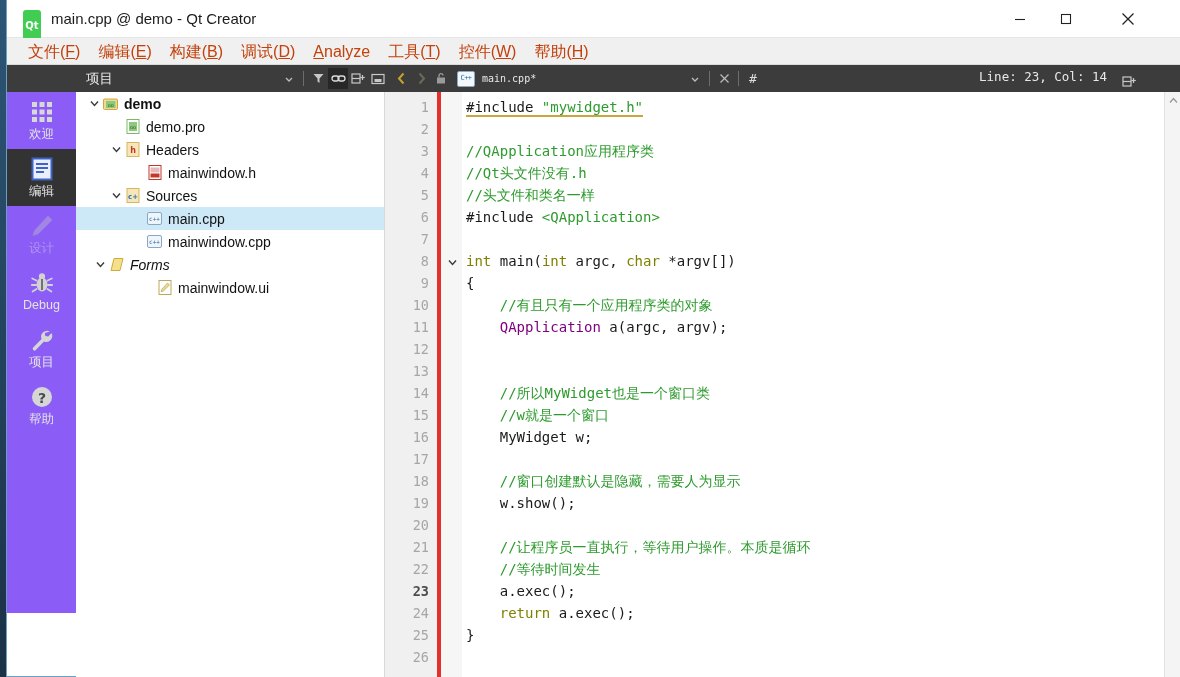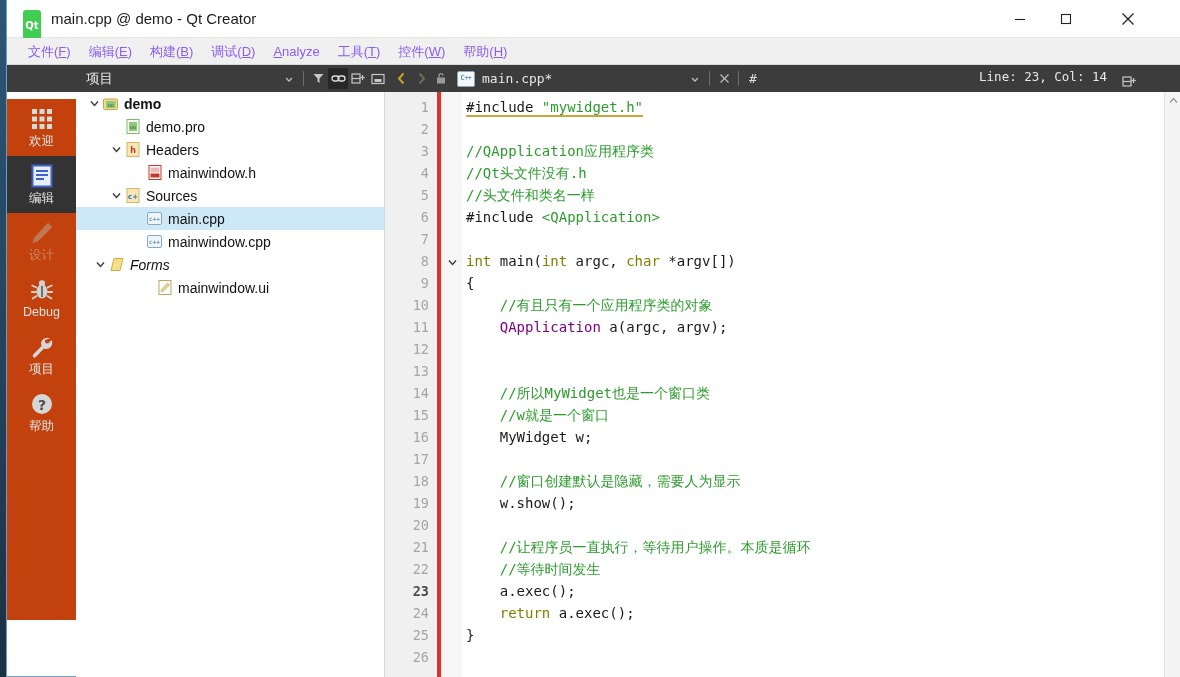--- a/index.html
+++ b/index.html
@@ -27,46 +27,46 @@
   .wbtn{position:absolute;top:0;width:46px;height:37px;display:flex;align-items:center;justify-content:center;}
   .wbtn svg{display:block;}
   .wbtn.min{right:138px;}
   .wbtn.max{right:92px;}
   .wbtn.close{right:30px;}
 
   
   .menubar{position:absolute;left:0;top:38px;width:1174px;height:27px;background:#f0f0f0;
     border-bottom:1px solid #dadada;box-sizing:border-box;display:flex;align-items:center;
     padding-left:12px;}
-  .menuitem{font-size:13px;color:#8b5cf6;padding:3px 9px;white-space:nowrap;line-height:17px;}
+  .menuitem{font-size:16px;color:#c2410c;padding:3px 9px;white-space:nowrap;line-height:17px;}
   .menuitem .mn{text-decoration:underline;}
 
   
   .toolstrip{position:absolute;left:0;top:65px;width:1174px;height:27px;background:#3c3c3c;}
   .tool-proj{position:absolute;left:0;top:0;width:378px;height:27px;background:#3c3c3c;
     display:flex;align-items:center;}
   .proj-label{position:absolute;left:79px;top:4px;font-size:13.5px;color:#e8e8e8;line-height:19px;}
   .ticon{width:20px;height:21px;display:flex;align-items:center;justify-content:center;color:#c8c8c8;}
   .ticon.on{background:#272727;}
   .tool-edit{position:absolute;left:378px;top:0;width:796px;height:27px;background:#3c3c3c;
     display:flex;align-items:center;}
   .navbtn{width:20px;height:21px;display:flex;align-items:center;justify-content:center;font-size:15px;}
   .filechip{display:flex;align-items:center;height:21px;}
   .cppicon{width:16px;height:14px;border-radius:2px;background:#f3f8fc;border:1px solid #8aa8c2;
     position:relative;display:flex;align-items:center;justify-content:center;}
   .cppicon i{font-style:normal;font-size:7px;color:#2d6aa3;font-family:"DejaVu Sans Mono",monospace;
     line-height:7px;letter-spacing:-0.5px;}
-  .filename{font-size:13px;color:#e8e8e8;font-family:"DejaVu Sans Mono","Liberation Mono",monospace;
+  .filename{font-size:10px;color:#e8e8e8;font-family:"DejaVu Sans Mono","Liberation Mono",monospace;
     margin-left:7px;white-space:nowrap;}
   .linecol{position:absolute;right:74px;top:4px;font-size:12.5px;color:#e8e8e8;
     font-family:"DejaVu Sans Mono","Liberation Mono",monospace;white-space:nowrap;}
   .sep{width:1px;height:15px;background:#6d6d6d;margin:0 4px;}
 
   
-  .modebar{position:absolute;left:0;top:99px;width:69px;height:521px;background:#c2410c;}
+  .modebar{position:absolute;left:0;top:92px;width:69px;height:521px;background:#8b5cf6;}
   .mode{width:69px;height:57px;display:flex;flex-direction:column;align-items:center;
     justify-content:center;color:#e4e4e4;}
   .mode.sel{background:#333333;}
   .mode.dis{opacity:0.38;}
   .mode .mi{height:26px;display:flex;align-items:center;justify-content:center;}
   .mode .ml{font-size:12.5px;line-height:15px;margin-top:2px;white-space:nowrap;}
 
   
   .tree{position:absolute;left:69px;top:92px;width:309px;height:585px;background:#ffffff;
     border-right:1px solid #d8d8d8;box-sizing:border-box;overflow:hidden;}

